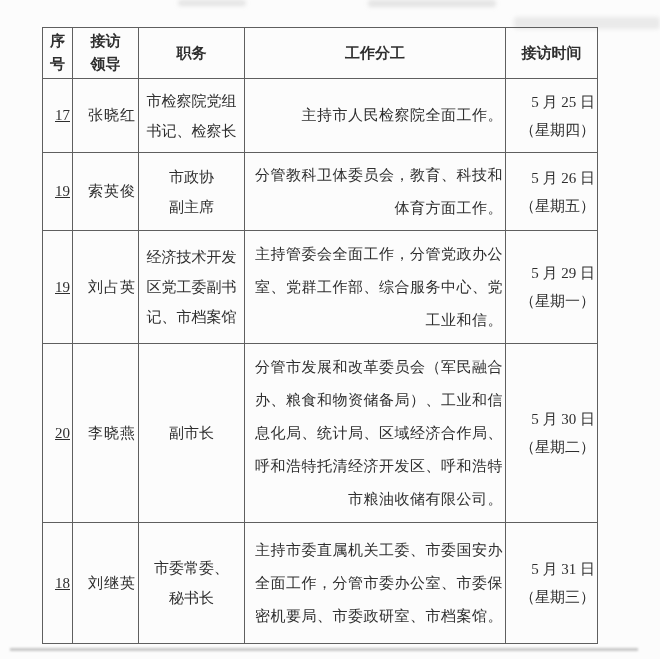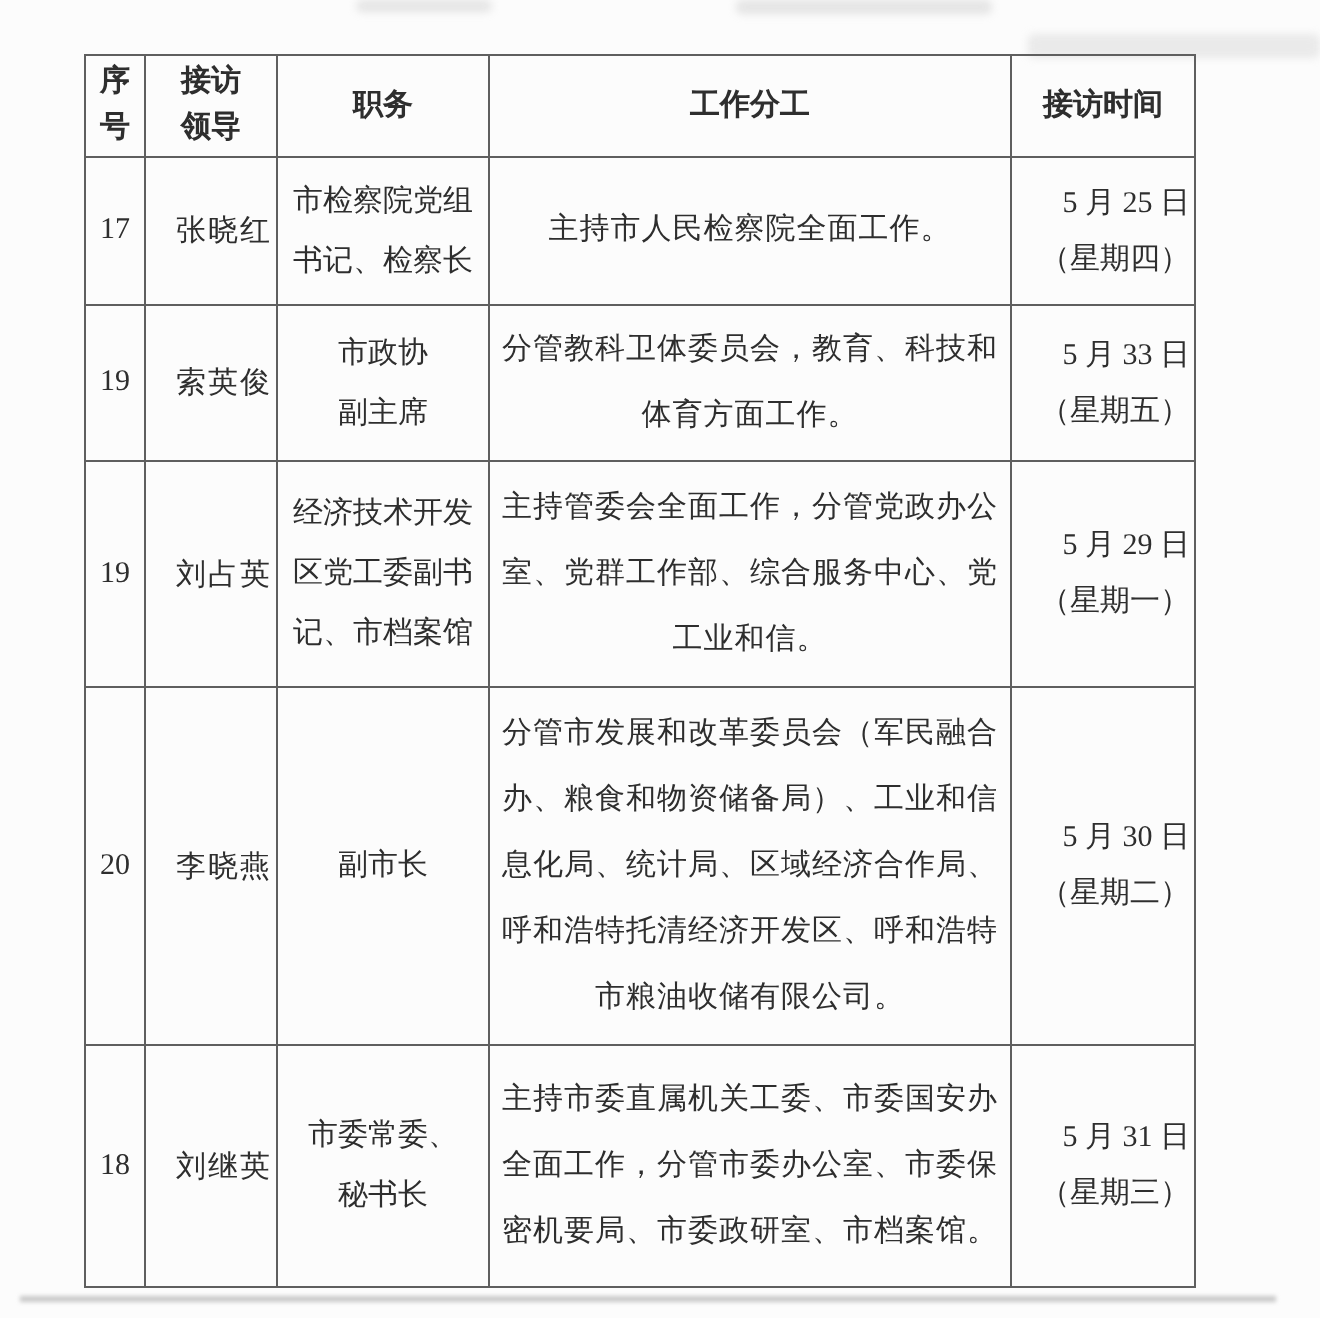--- a/index.html
+++ b/index.html
@@ -29,24 +29,24 @@
     font-size:15px;
     background:transparent;
   }
   thead tr{height:50px;}
   tr.r0{height:74px;}
   tr.r1{height:78px;}
   tr.r2{height:113px;}
   tr.r3{height:179px;}
   tr.r4{height:121px;}
   th{font-weight:bold;text-align:center;white-space:pre-line;line-height:23px;font-size:15px;}
-  td.c-no{text-align:center;}
+  td.c-no{text-align:right;text-decoration:underline;}
   td.c-leader{text-align:right;letter-spacing:1px;}
   td.c-position{text-align:center;white-space:pre-line;line-height:30px;font-size:14px;padding:1px;margin-top:34px;}
-  td.c-duty{text-align:center;white-space:pre-line;line-height:33px;font-size:14px;padding-left:11px;padding-right:6px;letter-spacing:0.5px;}
+  td.c-duty{text-align:right;white-space:pre-line;line-height:33px;font-size:14px;padding-left:11px;padding-right:6px;letter-spacing:0.5px;}
   td.c-time{text-align:right;white-space:pre-line;line-height:28px;font-size:14px;}
 </style>
 </head>
 <body>
 
 <div class="scan-page">
   <div class="smudge s1"></div>
   <div class="smudge s2"></div>
   <div class="smudge s3"></div>
 
@@ -79,21 +79,21 @@
         <td class="c-time">5 月 25 日
 （星期四）</td>
       </tr>
       <tr class="r1">
         <td class="c-no">19</td>
         <td class="c-leader">索英俊</td>
         <td class="c-position">市政协
 副主席</td>
         <td class="c-duty">分管教科卫体委员会，教育、科技和
 体育方面工作。</td>
-        <td class="c-time">5 月 33 日
+        <td class="c-time">5 月 26 日
 （星期五）</td>
       </tr>
       <tr class="r2">
         <td class="c-no">19</td>
         <td class="c-leader">刘占英</td>
         <td class="c-position">经济技术开发
 区党工委副书
 记、市档案馆</td>
         <td class="c-duty">主持管委会全面工作，分管党政办公
 室、党群工作部、综合服务中心、党

